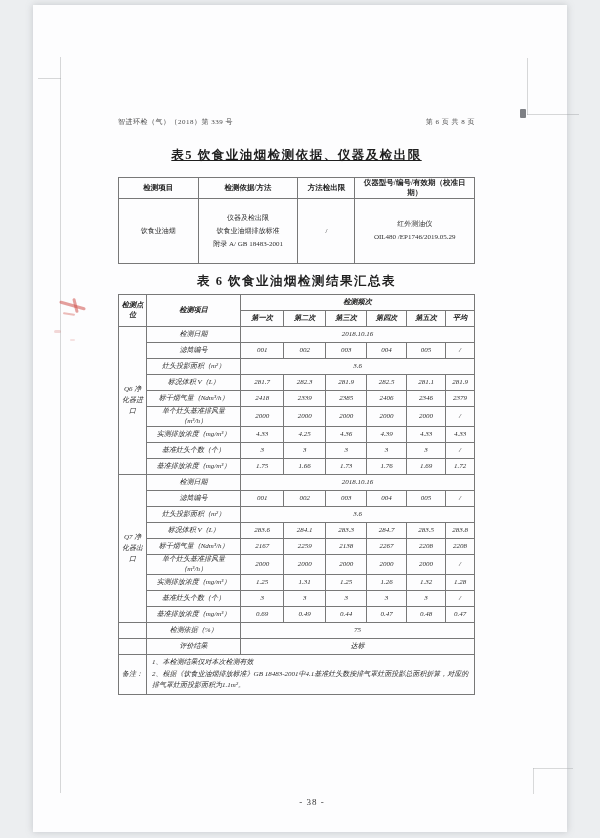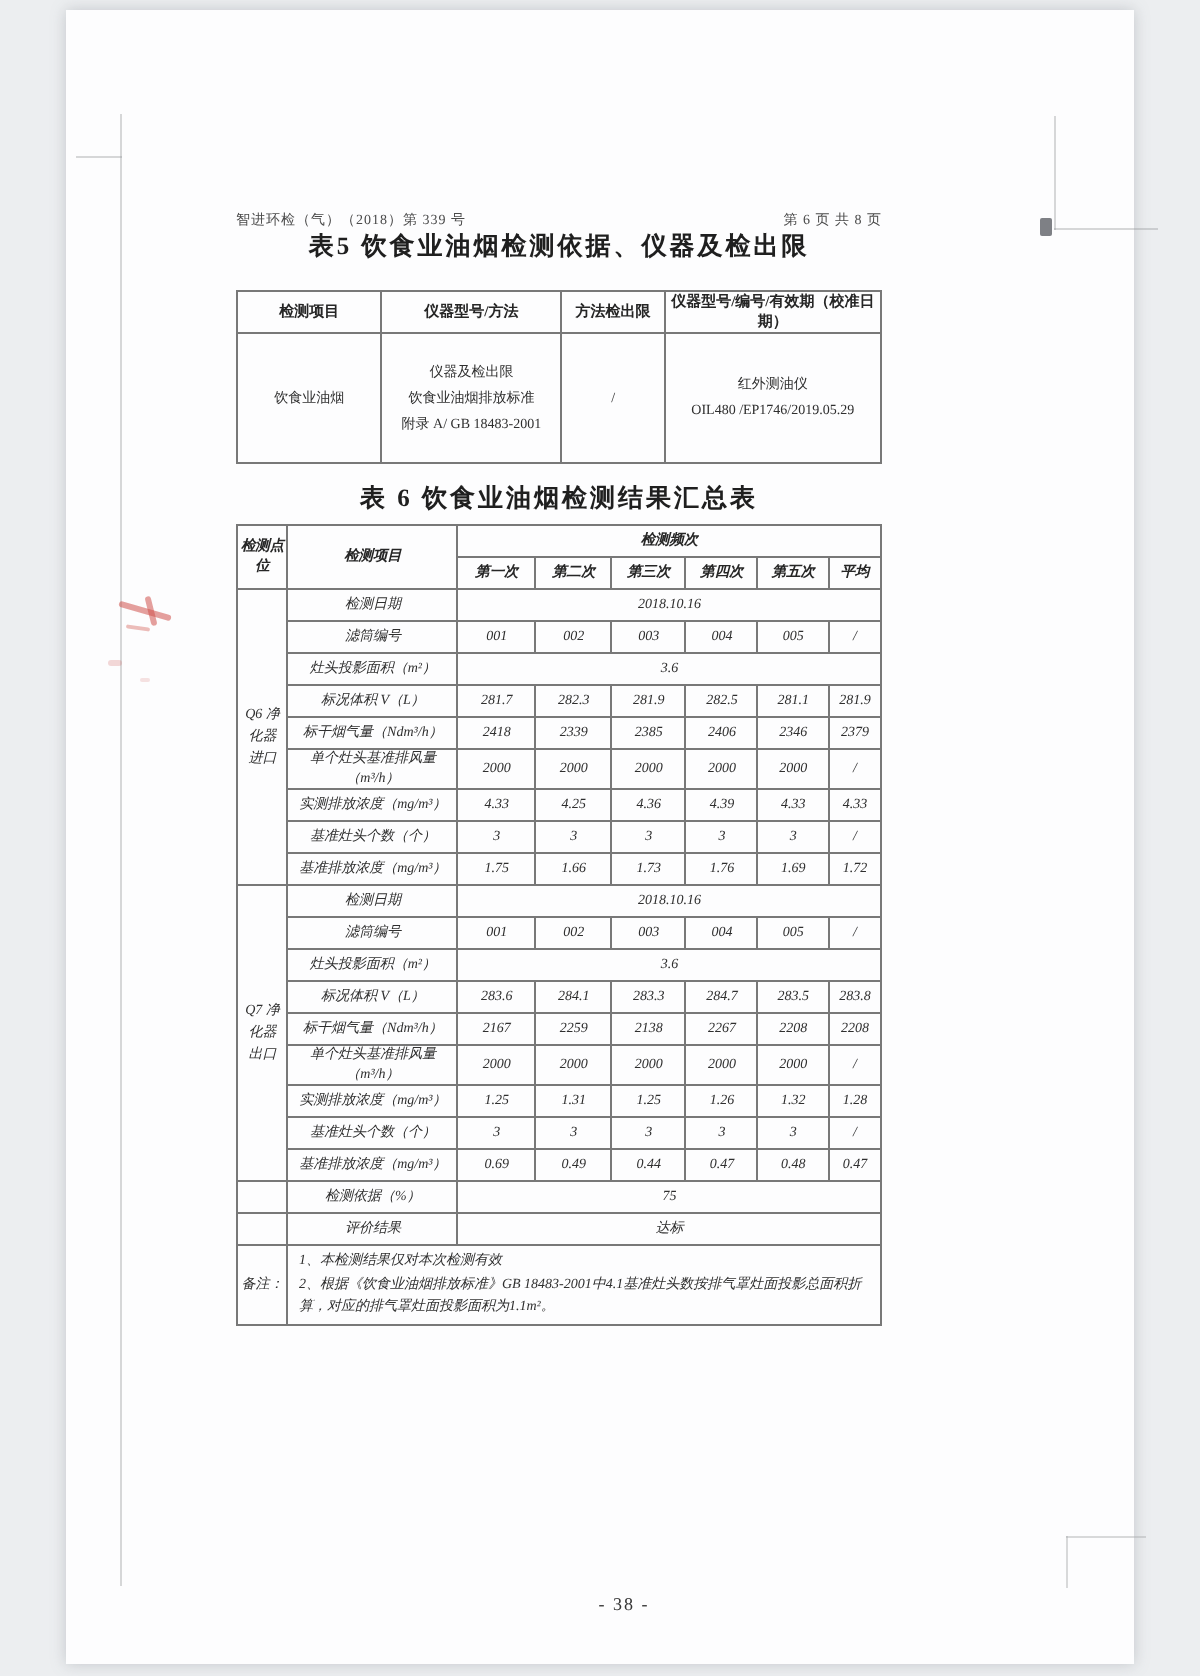--- a/index.html
+++ b/index.html
@@ -24,30 +24,30 @@
   .a-br-v{left:500px;top:763px;width:1px;height:26px;background:rgba(170,172,176,.45);}
   
   .stamp{position:absolute;left:17px;top:287px;width:46px;height:58px;pointer-events:none;}
   .stamp i{position:absolute;display:block;background:rgba(207,82,76,.55);border-radius:2px;}
   .stamp .s1{left:9px;top:12px;width:27px;height:3px;transform:rotate(16deg);}
   .stamp .s2{left:24px;top:6px;width:3px;height:15px;transform:rotate(-14deg);}
   .stamp .s3{left:13px;top:21px;width:12px;height:2px;transform:rotate(8deg);opacity:.7;}
   .stamp .s4{left:4px;top:38px;width:7px;height:3px;opacity:.4;}
   .stamp .s5{left:20px;top:47px;width:5px;height:2px;opacity:.3;}
 
-  .content{position:absolute;left:85px;top:4px;width:323px;color:#2f2f2f;}
+  .content{position:absolute;left:85px;top:16px;width:357px;color:#2f2f2f;}
   .doc-header{
     margin-top:96px;display:flex;justify-content:space-between;
     font-size:7px;color:#4a4a4a;letter-spacing:.5px;
   }
   .tbl-title{
     text-align:center;font-size:12.5px;font-weight:bold;color:#1f1f1f;
     letter-spacing:1.5px;
   }
-  .t5-title{}
+  .t5-title{margin-top:20px;text-decoration:underline;}
   .t6-title{margin-top:9px;}
 
   table{border-collapse:collapse;table-layout:fixed;width:100%;margin-top:13px;
         border:1px solid #5c5c5c;padding-left:36px;}
   th,td{
     border:1px solid #787878;text-align:center;vertical-align:middle;
     font-size:7px;font-weight:normal;color:#2f2f2f;padding:0 1px;
     overflow:hidden;line-height:1.35;
   }
   th{font-weight:bold;color:#262626;}
@@ -103,21 +103,21 @@
     <table class="t5">
       <colgroup>
         <col style="width:22.4%">
           <col style="width:28%">
           <col style="width:16%">
           <col style="width:33.6%">
       </colgroup>
       <thead>
         <tr>
           <th>检测项目</th>
-          <th>仪器型号/方法</th>
+          <th>检测依据/方法</th>
           <th>方法检出限</th>
           <th>仪器型号/编号/有效期（校准日期）</th>
         </tr>
       </thead>
       <tbody>
         <tr>
           <td>饮食业油烟</td>
           <td class="lines">
             <div>仪器及检出限</div>
             <div>饮食业油烟排放标准</div>

